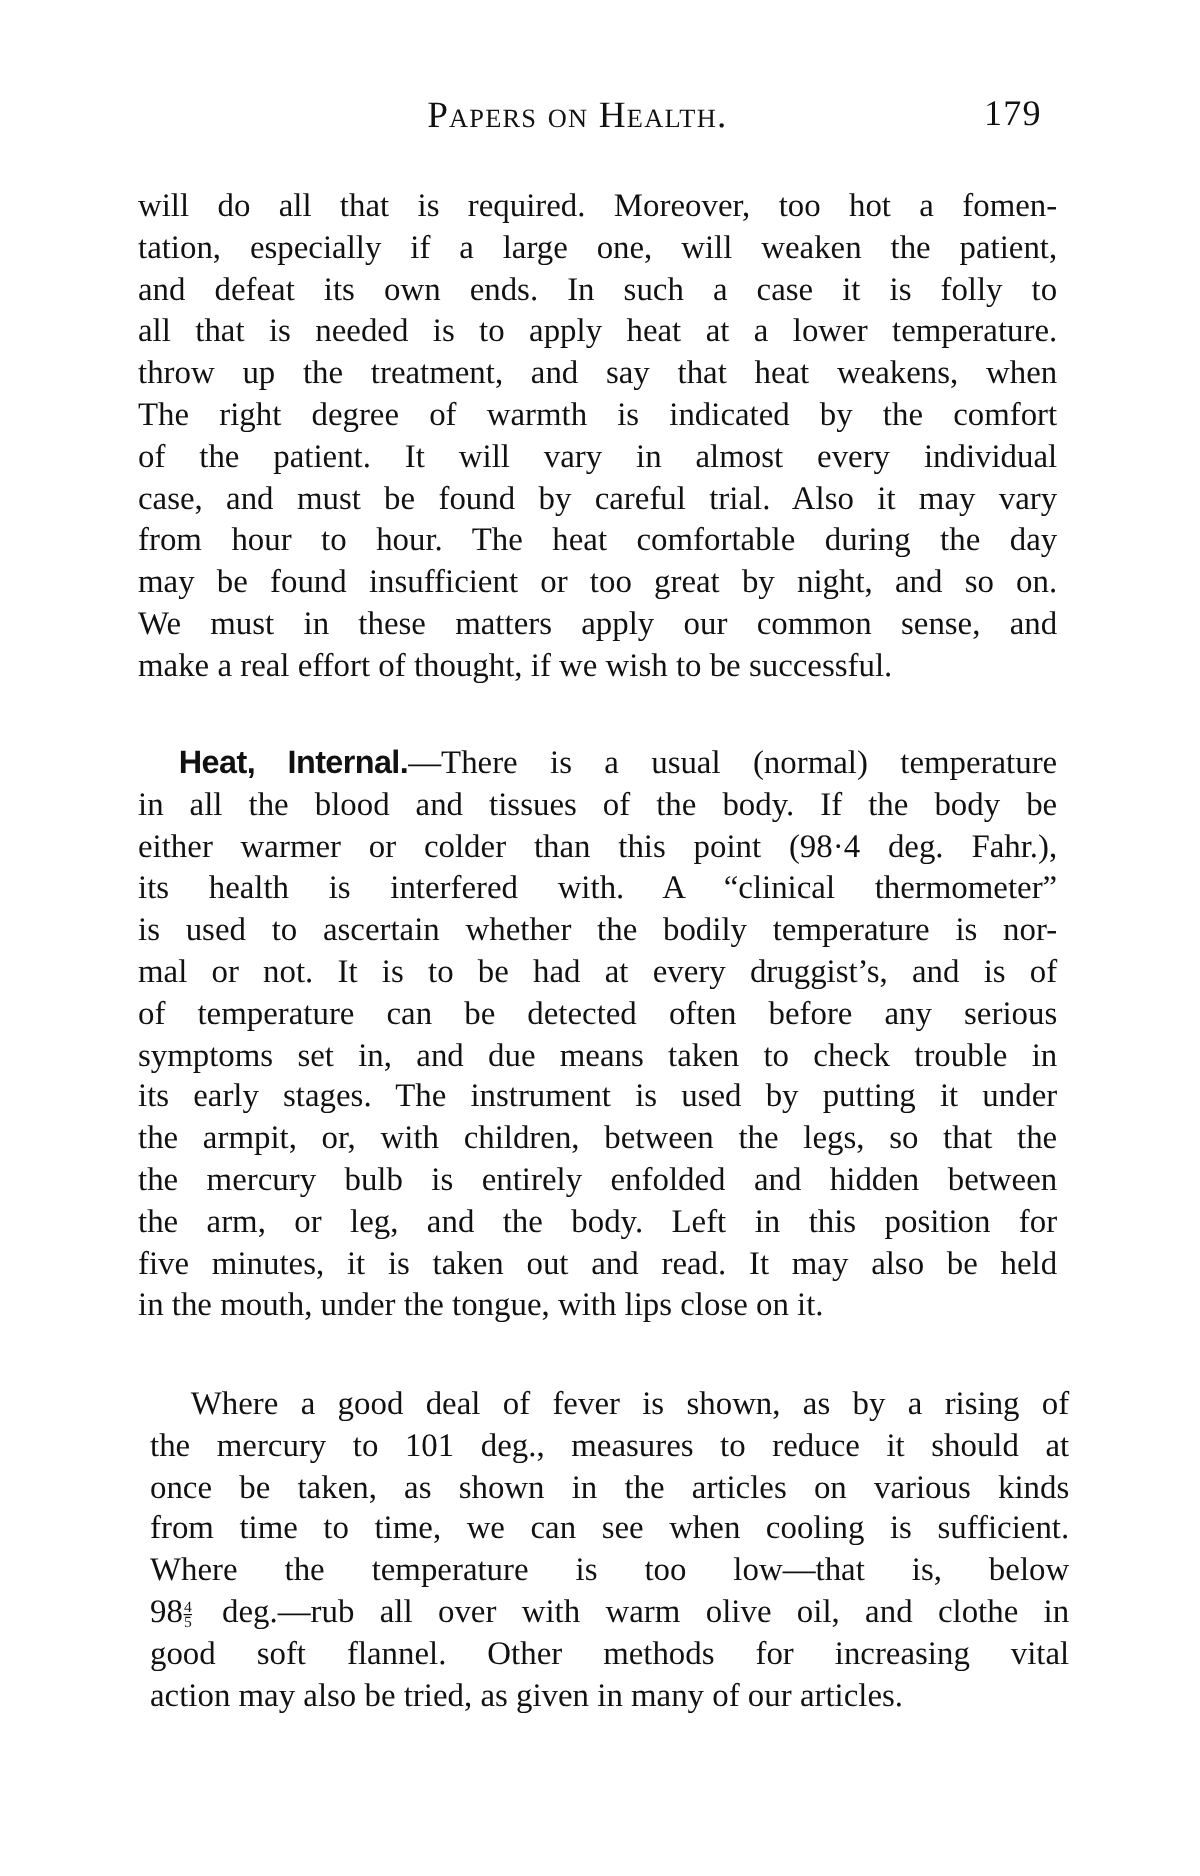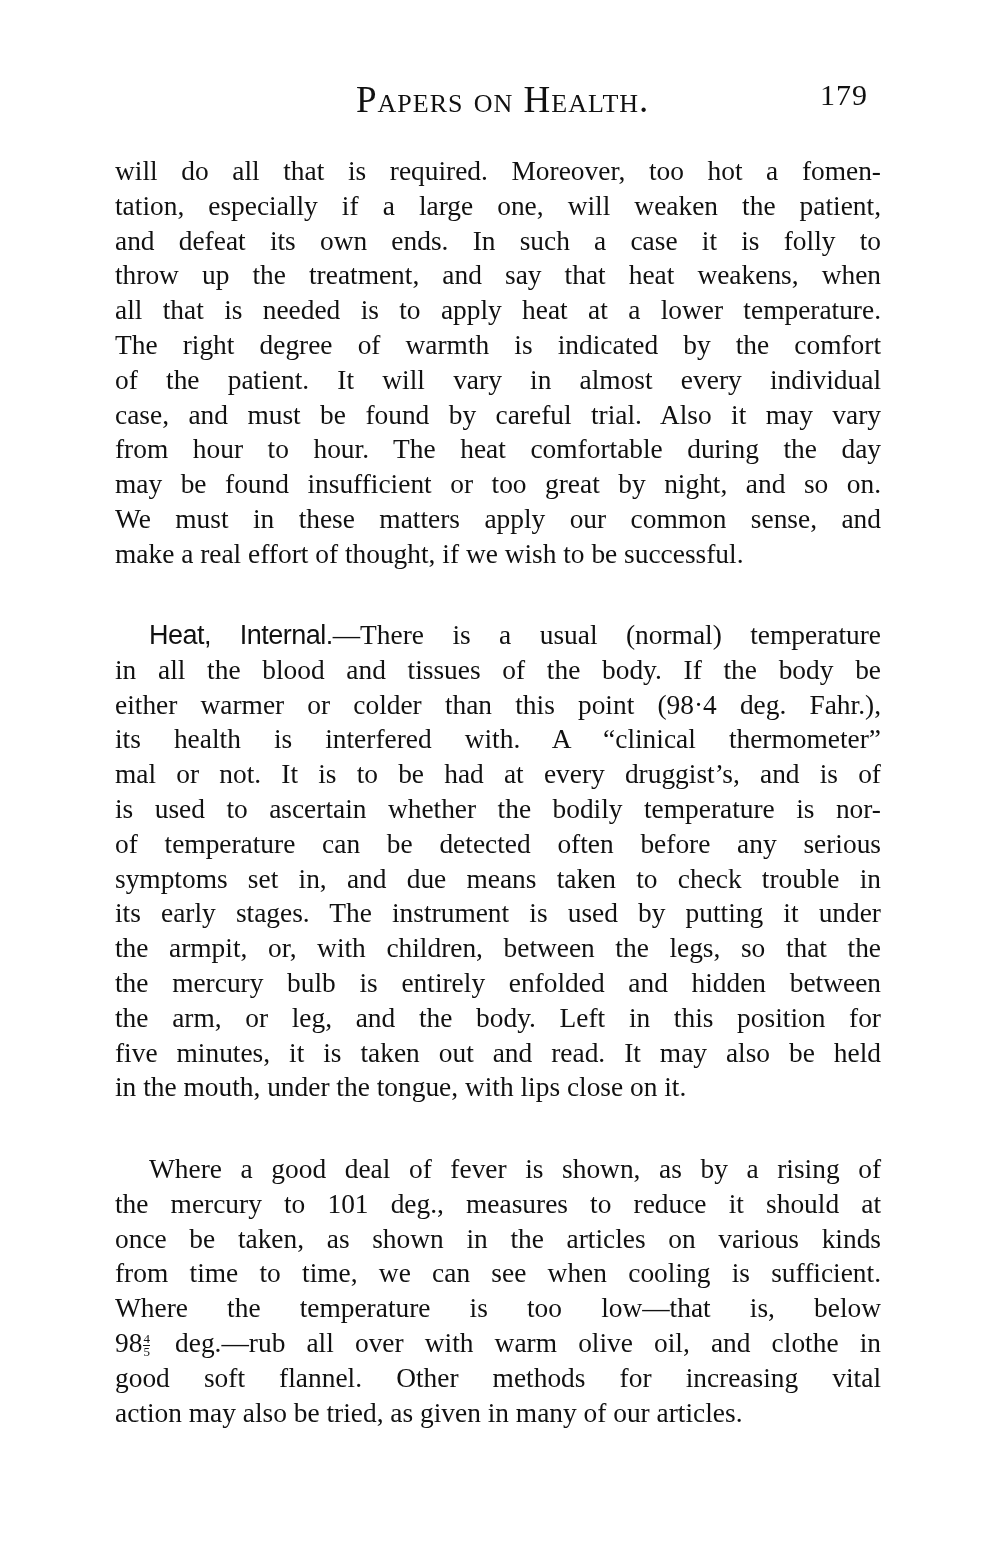--- a/index.html
+++ b/index.html
@@ -1,61 +1,61 @@
 <!DOCTYPE html>
 <html><head>
 <meta charset="utf-8">
 <style>
   html, body { margin: 0; padding: 0; background: #ffffff; }
   body { width: 1000px; height: 1563px; position: relative; overflow: hidden; color: #111; font-family: "Liberation Serif", "DejaVu Serif", serif; }
   .header { position: absolute; top: 78px; left: 0; width: 1000px; height: 50px; }
-  .running-head { position: absolute; left: 356px; top: 0; font-size: 37px; letter-spacing: 1px; font-variant: small-caps; }
+  .running-head { position: absolute; left: 356px; top: 0; font-size: 31px; letter-spacing: 1px; font-variant: small-caps; }
   .page-number { position: absolute; left: 820px; top: 0; font-size: 30px; letter-spacing: 1px; }
   .text-block { position: absolute; left: 115px; width: 766px; font-size: 27.4px; line-height: 34.8px; text-align: justify; }
   .text-block .line { display: block; text-align: justify; text-align-last: justify; white-space: nowrap; height: 34.8px; }
   .text-block .line.last { text-align-last: left; }
   #p1 { top: 154px; }
   #p2 { top: 618px; }
-  #p3 { top: 1152px; }
+  #p3 { top: 1152px; margin-left: 10px; }
   .indent { padding-left: 34px; }
-  .heading { font-weight: normal; font-family: "Liberation Sans", "DejaVu Sans", sans-serif; font-size: 27px; letter-spacing: -0.5px; }
+  .heading { font-weight: bold; font-family: "Liberation Sans", "DejaVu Sans", sans-serif; font-size: 27px; letter-spacing: -0.5px; }
   .sc { font-variant: small-caps; }
   .frac { display: inline-block; vertical-align: middle; font-size: 13px; line-height: 12px; text-align: center; margin-left: 1px; margin-right: 4px; }
   .frac span { display: block; }
 </style>
 </head>
 <body>
 
 <div class="header">
   <span class="running-head">Papers on Health.</span>
   <span class="page-number">179</span>
 </div>
 
 <div class="text-block" id="p1">
   <span class="line">will do all that is required. Moreover, too hot a fomen-</span>
   <span class="line">tation, especially if a large one, will weaken the patient,</span>
   <span class="line">and defeat its own ends. In such a case it is folly to</span>
+  <span class="line">all that is needed is to apply heat at a lower temperature.</span>
   <span class="line">throw up the treatment, and say that heat weakens, when</span>
-  <span class="line">all that is needed is to apply heat at a lower temperature.</span>
   <span class="line">The right degree of warmth is indicated by the comfort</span>
   <span class="line">of the patient. It will vary in almost every individual</span>
   <span class="line">case, and must be found by careful trial. Also it may vary</span>
   <span class="line">from hour to hour. The heat comfortable during the day</span>
   <span class="line">may be found insufficient or too great by night, and so on.</span>
   <span class="line">We must in these matters apply our common sense, and</span>
   <span class="line last">make a real effort of thought, if we wish to be successful.</span>
 </div>
 
 <div class="text-block" id="p2">
   <span class="line indent"><span class="heading">Heat, Internal.</span><span>—There is a usual (normal) temperature</span></span>
   <span class="line">in all the blood and tissues of the body. If the body be</span>
   <span class="line">either warmer or colder than this point (98·4 deg. Fahr.),</span>
   <span class="line">its health is interfered with. A “clinical thermometer”</span>
+  <span class="line">is used to ascertain whether the bodily temperature is nor-</span>
   <span class="line">mal or not. It is to be had at every druggist’s, and is of</span>
-  <span class="line">is used to ascertain whether the bodily temperature is nor-</span>
   <span class="line">of temperature can be detected often before any serious</span>
   <span class="line">symptoms set in, and due means taken to check trouble in</span>
   <span class="line">its early stages. The instrument is used by putting it under</span>
   <span class="line">the armpit, or, with children, between the legs, so that the</span>
   <span class="line">the mercury bulb is entirely enfolded and hidden between</span>
   <span class="line">the arm, or leg, and the body. Left in this position for</span>
   <span class="line">five minutes, it is taken out and read. It may also be held</span>
   <span class="line last">in the mouth, under the tongue, with lips close on it.</span>
 </div>
 

